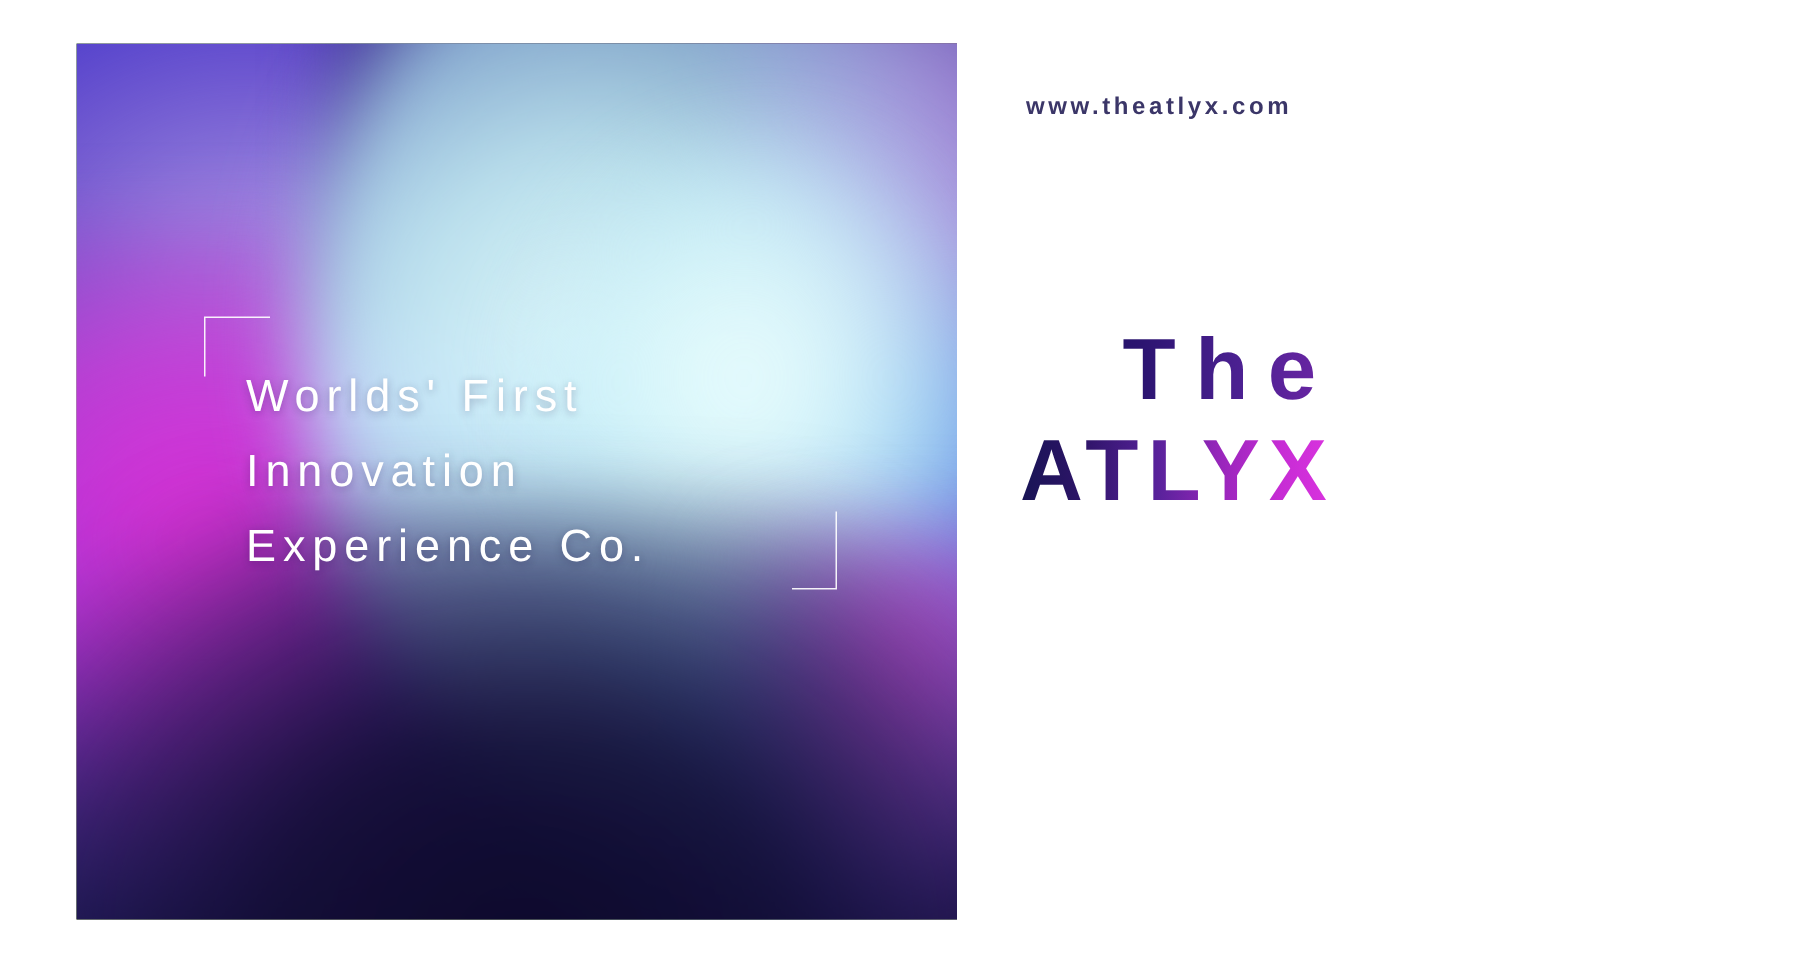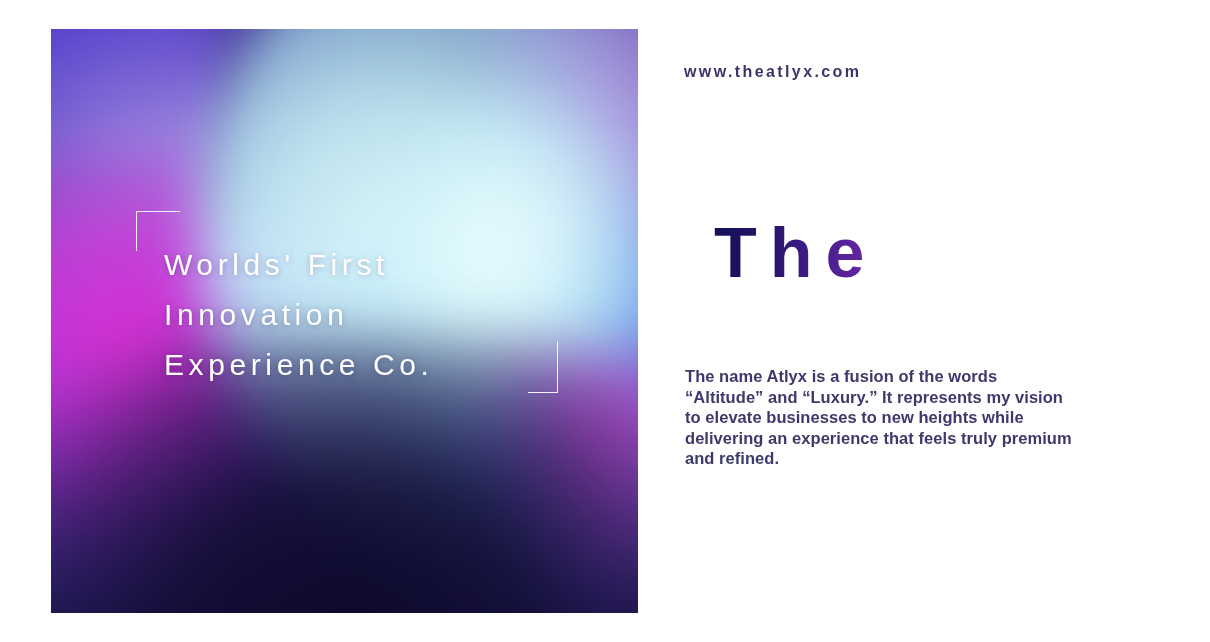--- a/index.html
+++ b/index.html
@@ -210,20 +210,21 @@
     white-space:pre-line;
   }
 
   
   .content {
     position:absolute;
     left:684px;
     top:0;
     width:420px;
     height:642px;
+    text-align:right;
   }
 
   .website {
     position:absolute;
     left:0;
     top:63px;
     font-size:16px;
     font-weight:700;
     letter-spacing:2.4px;
     color:#3b3668;
@@ -234,27 +235,26 @@
     position:absolute;
     left:-4px;
     top:218px;
     font-family:"Liberation Sans", sans-serif;
     font-weight:700;
     line-height:1;
   }
 
   .brand-line1 {
     display:block;
-    font-size:70px;
+    font-size:58px;
     letter-spacing:13px;
     background:linear-gradient(90deg,#131057 0%, #2b1470 38%, #4a2090 68%, #6e26a6 100%);
     -webkit-background-clip:text;
     background-clip:text;
     color:transparent;
-    margin-left:34px;
     -webkit-text-fill-color:transparent;
   }
 
   .brand-line2 {
     display:block;
     margin-top:9px;
     font-size:58px;
     letter-spacing:6px;
     background:linear-gradient(90deg,#181455 0%, #2e1468 20%, #57229a 43%, #9a26bc 64%, #c62cd4 82%, #dc34e0 100%);
     -webkit-background-clip:text;
@@ -301,19 +301,19 @@
 Innovation
 Experience Co.</div>
   </div>
 
   <div class="content">
 
     <div class="website">www.theatlyx.com</div>
 
     <div class="brand">
       <span class="brand-line1">The</span>
+      <span class="brand-line2">ATLYX</span>
     </div>
 
-    <div class="description">The name Atlyx is a fusion of the words “Altitude” and “Luxury.” It represents my vision to elevate businesses to new heights while delivering an experience that feels truly premium and refined.</div>
 
   </div>
 
 </div>
 
 </body></html>

